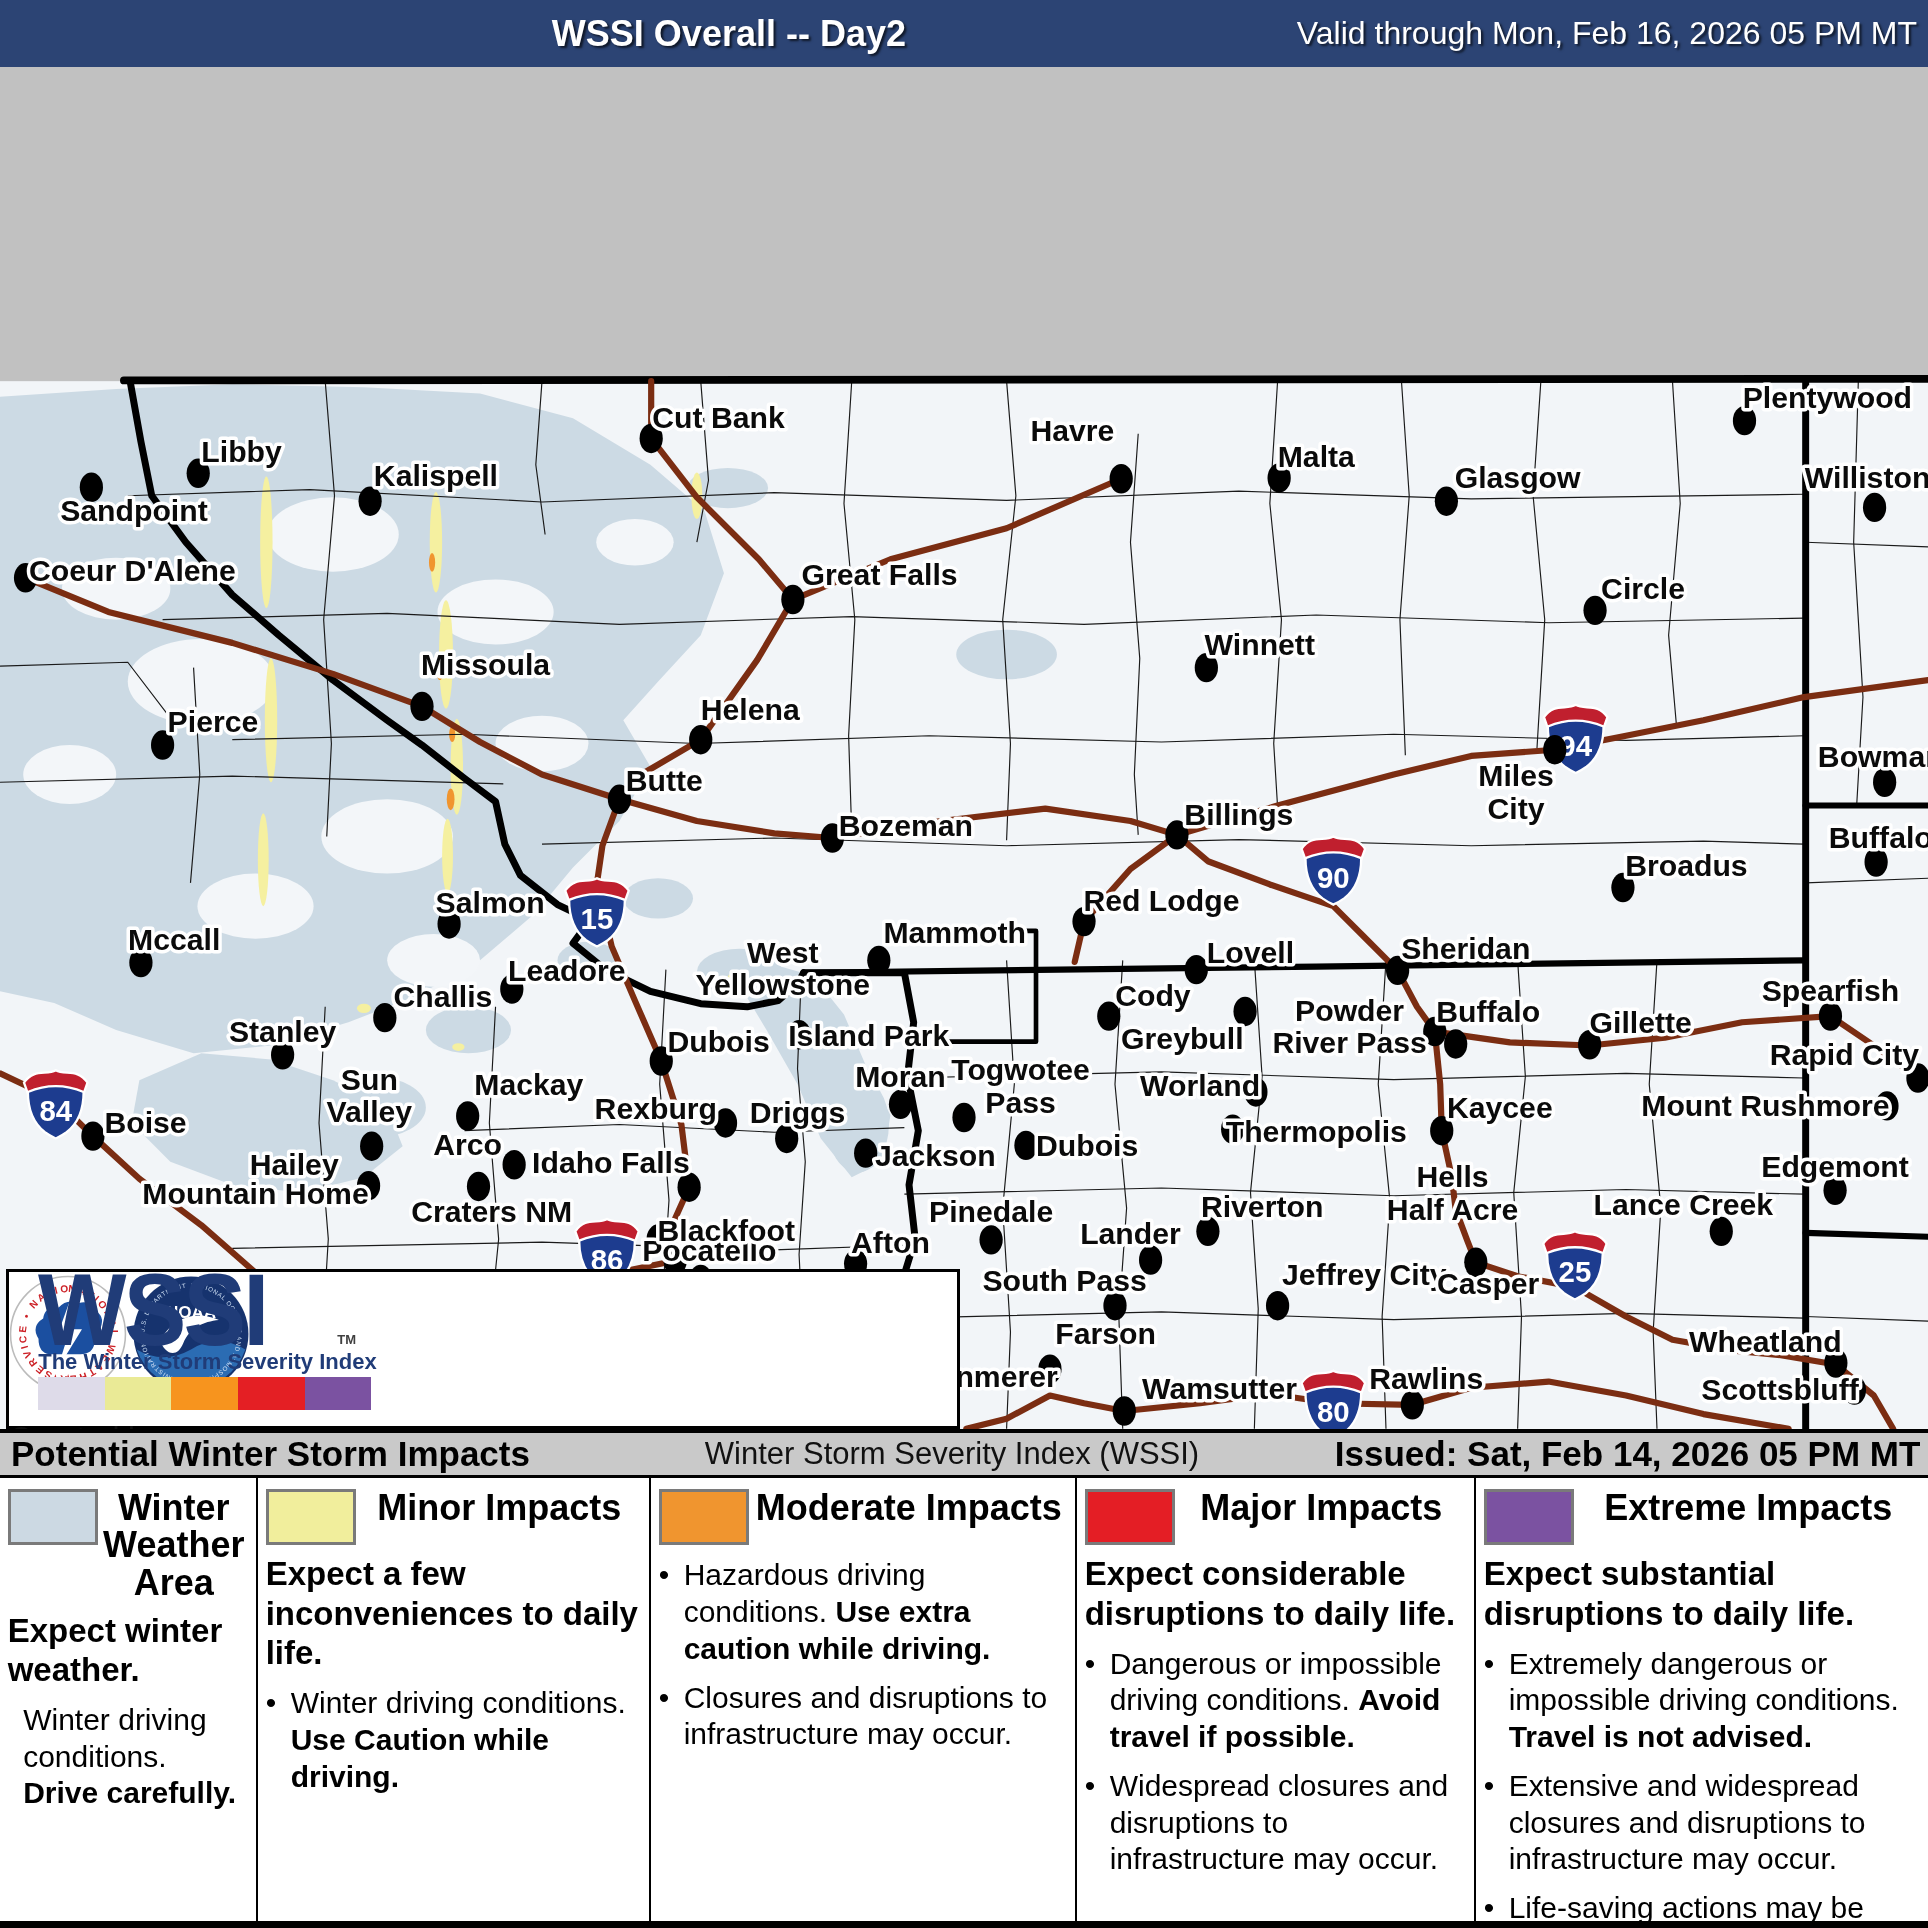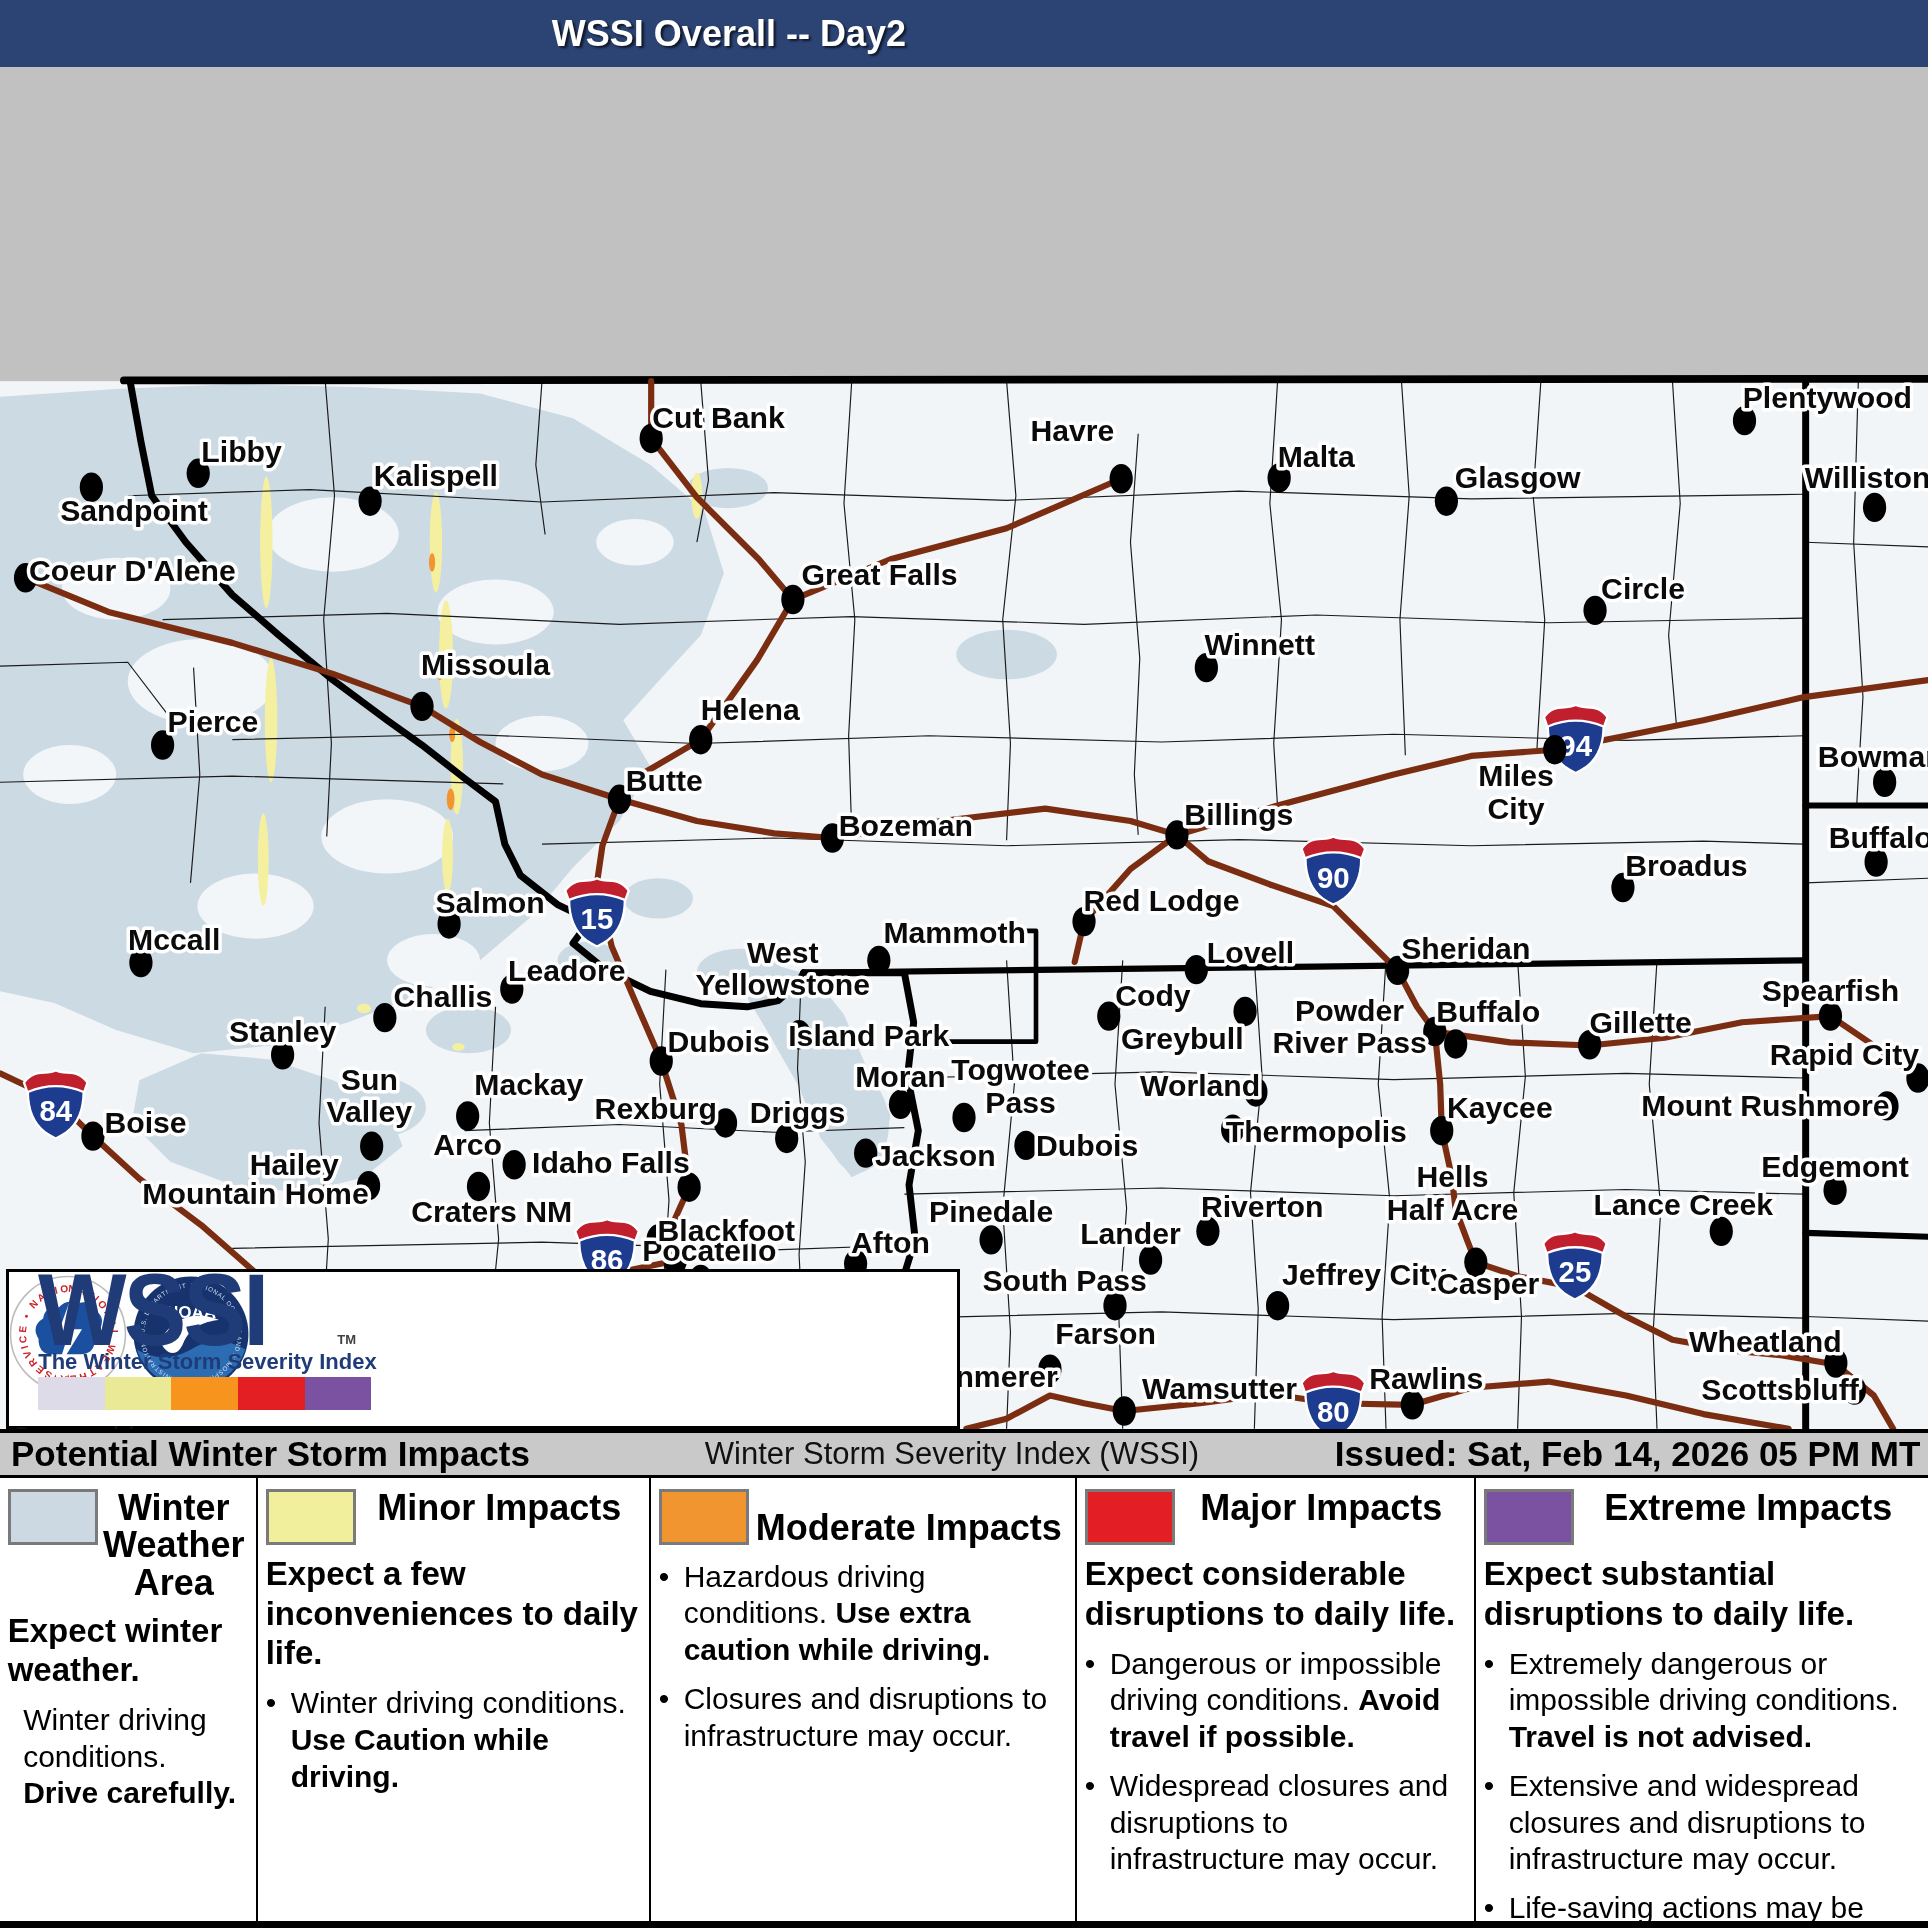--- a/index.html
+++ b/index.html
@@ -335,20 +335,21 @@
       <text x="1428" y="1735" fill="#0b0b0b" stroke="#fff" stroke-width="9" paint-order="stroke" stroke-linejoin="round" font-size="39" font-weight="bold" text-anchor="middle" font-family="&quot;Liberation Sans&quot;,sans-serif"><tspan x="1428">Farson</tspan></text>
       <text x="1300" y="1791" fill="#0b0b0b" stroke="#fff" stroke-width="9" paint-order="stroke" stroke-linejoin="round" font-size="39" font-weight="bold" text-anchor="middle" font-family="&quot;Liberation Sans&quot;,sans-serif"><tspan x="1300">nmerer</tspan></text>
       <text x="1575" y="1807" fill="#0b0b0b" stroke="#fff" stroke-width="9" paint-order="stroke" stroke-linejoin="round" font-size="39" font-weight="bold" text-anchor="middle" font-family="&quot;Liberation Sans&quot;,sans-serif"><tspan x="1575">Wamsutter</tspan></text>
       <text x="1842" y="1794" fill="#0b0b0b" stroke="#fff" stroke-width="9" paint-order="stroke" stroke-linejoin="round" font-size="39" font-weight="bold" text-anchor="middle" font-family="&quot;Liberation Sans&quot;,sans-serif"><tspan x="1842">Rawlins</tspan></text>
       <text x="2280" y="1746" fill="#0b0b0b" stroke="#fff" stroke-width="9" paint-order="stroke" stroke-linejoin="round" font-size="39" font-weight="bold" text-anchor="middle" font-family="&quot;Liberation Sans&quot;,sans-serif"><tspan x="2280">Wheatland</tspan></text>
       <text x="2299" y="1808" fill="#0b0b0b" stroke="#fff" stroke-width="9" paint-order="stroke" stroke-linejoin="round" font-size="39" font-weight="bold" text-anchor="middle" font-family="&quot;Liberation Sans&quot;,sans-serif"><tspan x="2299">Scottsbluff</tspan></text>
     </svg>
 
   <div id="hdr">
     <div class="ttl">WSSI Overall -- Day2</div>
+    <div class="vld">Valid through Mon, Feb 16, 2026 05 PM MT</div>
   </div>
 
   <div id="lbox">
     <div id="wssiwrap">
       <div id="wssi-big">WSSI</div>
       <div id="wssi-tm">TM</div>
       <div id="wssi-tag">The Winter Storm Severity Index</div>
       <div id="wssi-bar">
           <div style="background: rgb(222, 219, 233);"></div>
           <div style="background: rgb(234, 234, 150);"></div>
@@ -414,21 +415,21 @@
         </div>
         <div class="lintro">Expect a few inconveniences to daily life.</div>
         <div class="litem">
           <span class="bullet">•</span>
           <span class="txt"><span>Winter driving conditions. </span><b>Use Caution while driving.</b></span>
         </div>
       </div>
       <div class="lcol divR" style="width: 426px; flex: 0 0 426px;">
         <div class="lhead">
           <div class="lswatch" style="background: rgb(240, 149, 47);"></div>
-          <div class="ltitle" style="white-space: pre-line; margin-top: 20px;">Moderate Impacts</div>
+          <div class="ltitle" style="white-space: pre-line;">Moderate Impacts</div>
         </div>
         <div class="litem">
           <span class="bullet">•</span>
           <span class="txt"><span>Hazardous driving conditions. </span><b>Use extra caution while driving.</b></span>
         </div>
         <div class="litem">
           <span class="bullet">•</span>
           <span class="txt"><span>Closures and disruptions to infrastructure may occur.</span></span>
         </div>
       </div>

